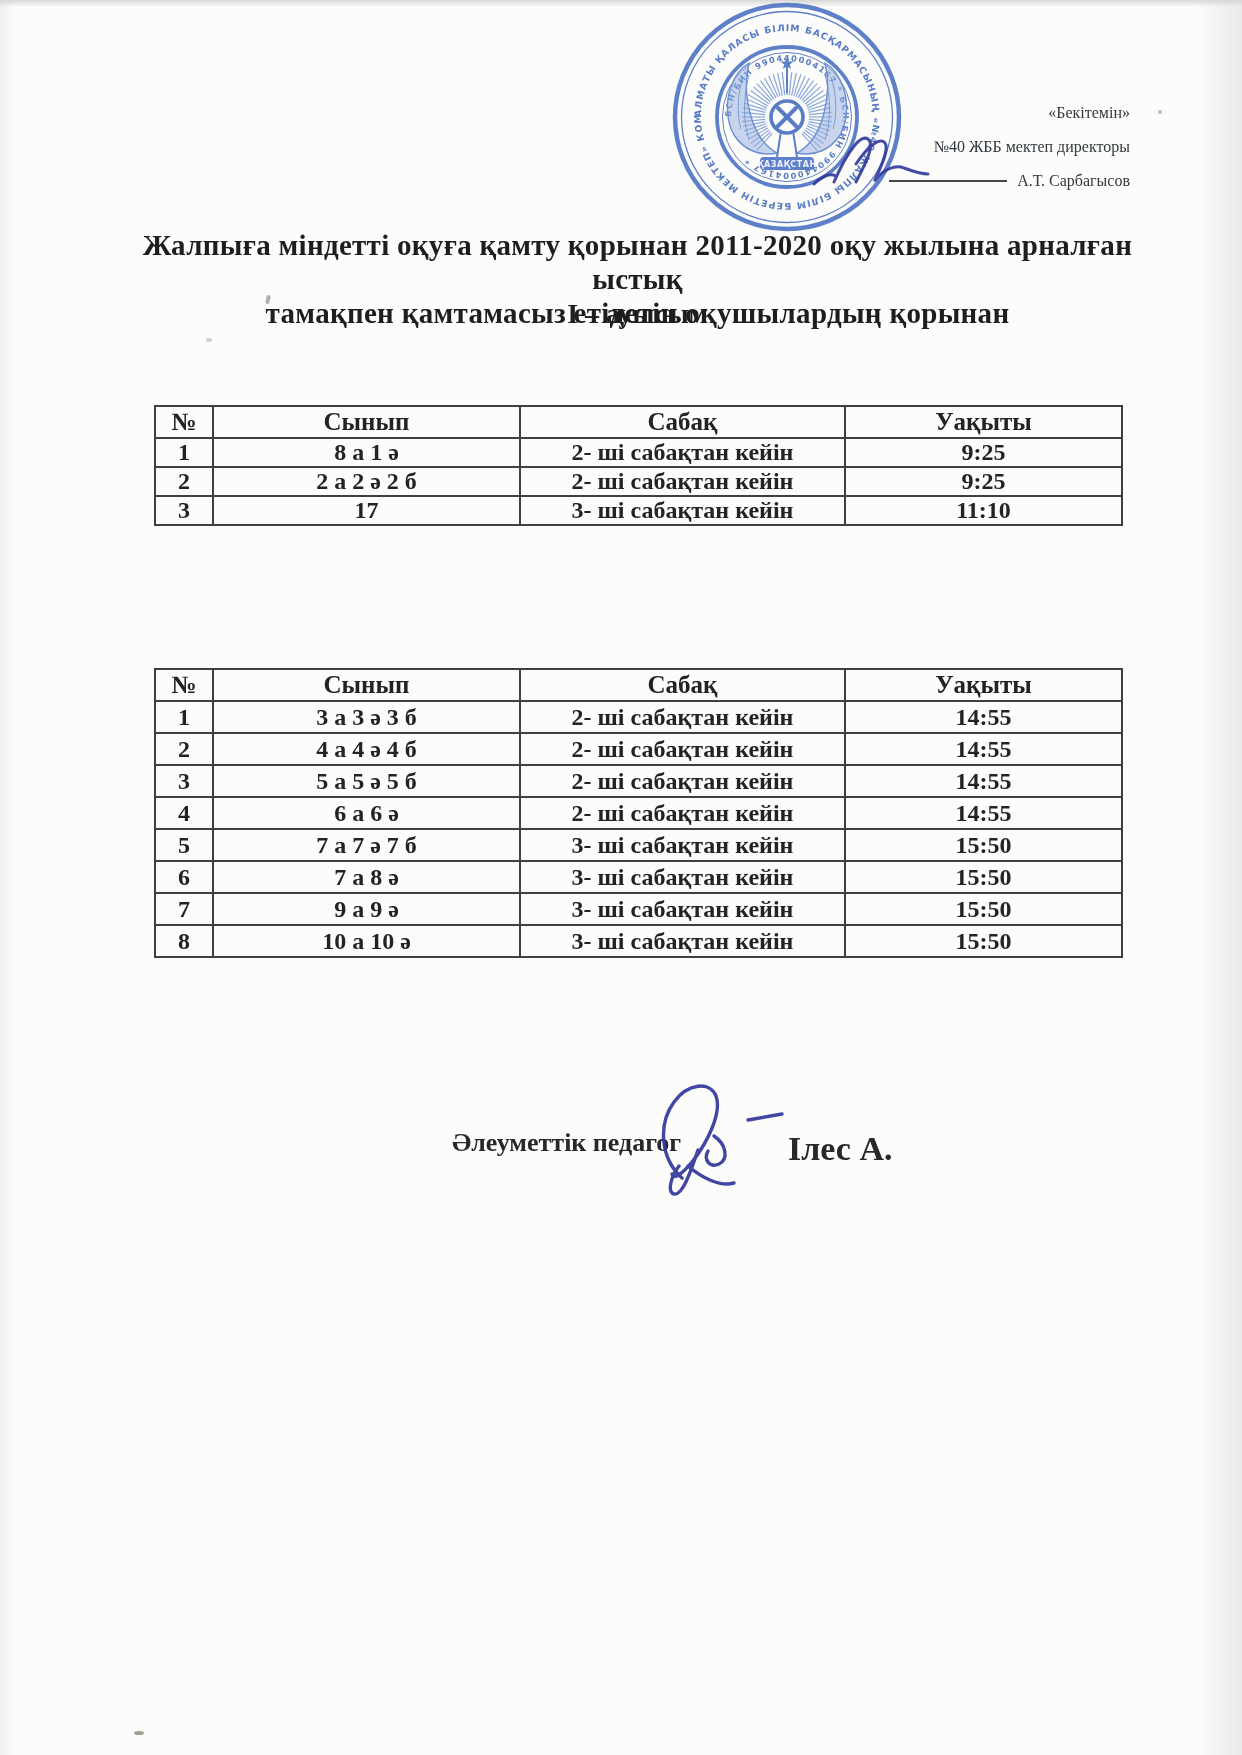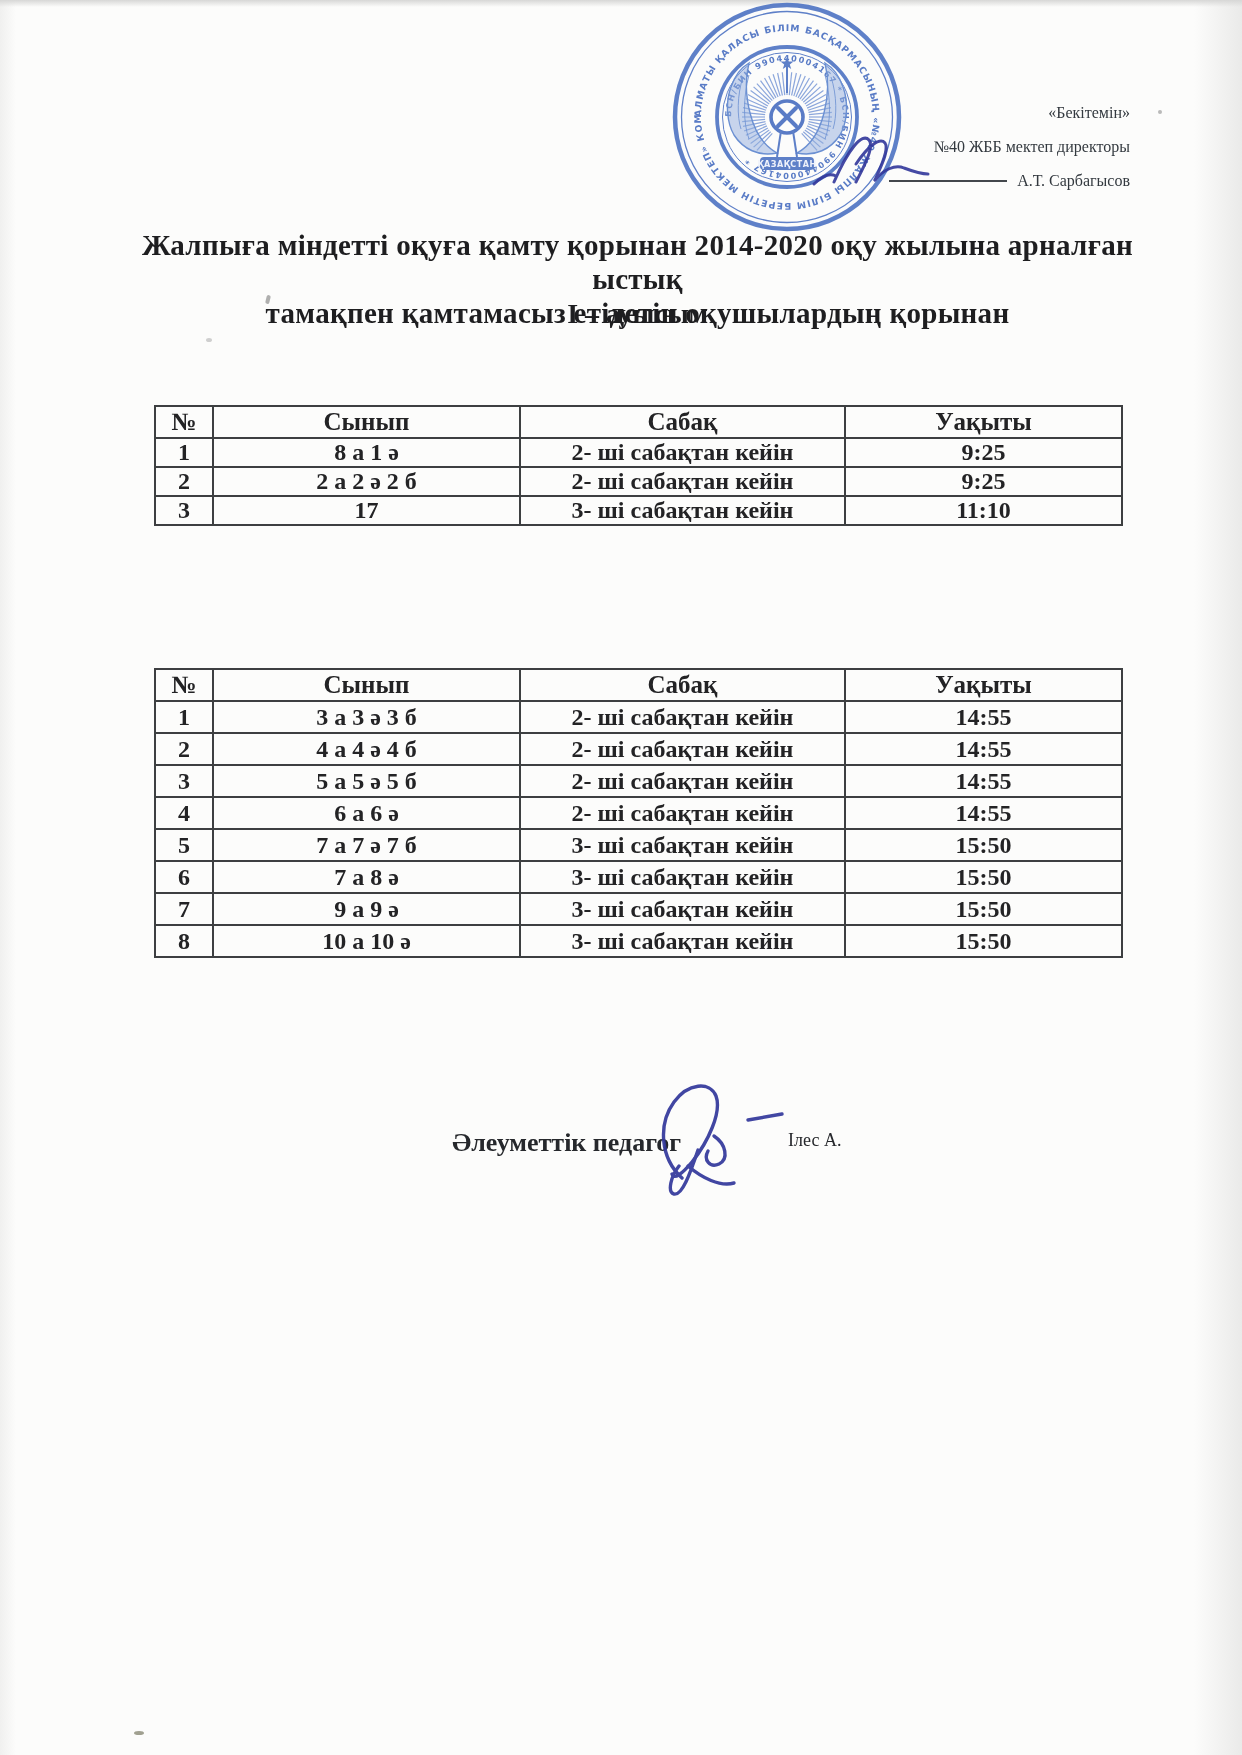--- a/index.html
+++ b/index.html
@@ -36,21 +36,21 @@
   .t2{top:668px;}
   table.sched th,table.sched td{
       border:2px solid #3d3f41;text-align:center;vertical-align:middle;
       padding:0;overflow:hidden;white-space:nowrap;}
   table.sched th{font-size:25px;height:30px;font-weight:bold;}
   .t1 td{height:27px;}
   .t2 th{height:32px;}
   .t2 td{height:30px;}
   
   .footer-role{position:absolute;left:452px;top:1128px;font-size:26px;font-weight:bold;color:#26282c;}
-  .footer-name{position:absolute;left:788px;top:1130px;font-size:18px;font-weight:normal;color:#26282c;}
+  .footer-name{position:absolute;left:788px;top:1130px;font-size:34px;font-weight:bold;color:#26282c;}
   .footer-sig{position:absolute;left:630px;top:1066px;width:180px;height:145px;z-index:4;}
   .ink{stroke:#32379b;fill:none;stroke-linecap:round;stroke-linejoin:round;}
   
   .speck{position:absolute;border-radius:50%;}
   .sp1{left:134px;top:1731px;width:10px;height:4px;background:#8f8f7c;opacity:.85;}
   .sp2{left:266px;top:295px;width:4px;height:9px;background:#6f6f6f;opacity:.55;transform:rotate(14deg);border-radius:2px;}
   .sp3{left:1158px;top:110px;width:4px;height:4px;background:#777;opacity:.5;}
   .sp4{left:206px;top:338px;width:6px;height:4px;background:#9a9a9a;opacity:.45;}
 </style>
 </head>
@@ -166,21 +166,21 @@
   <svg class="director-sig" viewBox="0 0 200 85" xmlns="http://www.w3.org/2000/svg">
     <g class="ink" stroke-width="3" opacity="0.9">
       <path d="M 8 66 C 16 58 24 55 30 58"></path>
       <path d="M 28 64 C 42 32 56 14 63 22 C 69 29 56 52 50 64"></path>
       <path d="M 50 46 C 62 28 74 19 79 25 C 84 32 73 52 69 62"></path>
       <path d="M 69 62 C 77 52 89 46 98 50 C 106 53 114 56 122 56"></path>
     </g>
   </svg>
 
   <div class="doc-title">
-    <div>Жалпыға міндетті оқуға қамту қорынан 2014-2020 оқу жылына арналған ыстық</div>
+    <div>Жалпыға міндетті оқуға қамту қорынан 2011-2020 оқу жылына арналған ыстық</div>
     <div>тамақпен қамтамасыз етідетін оқушылардың қорынан</div>
   </div>
 
   <div class="shift-heading h1pos">І – ауысым</div>
   <table class="sched t1">
     <colgroup>
         <col style="width:58px">
         <col style="width:307px">
         <col style="width:325px">
         <col style="width:277px">

